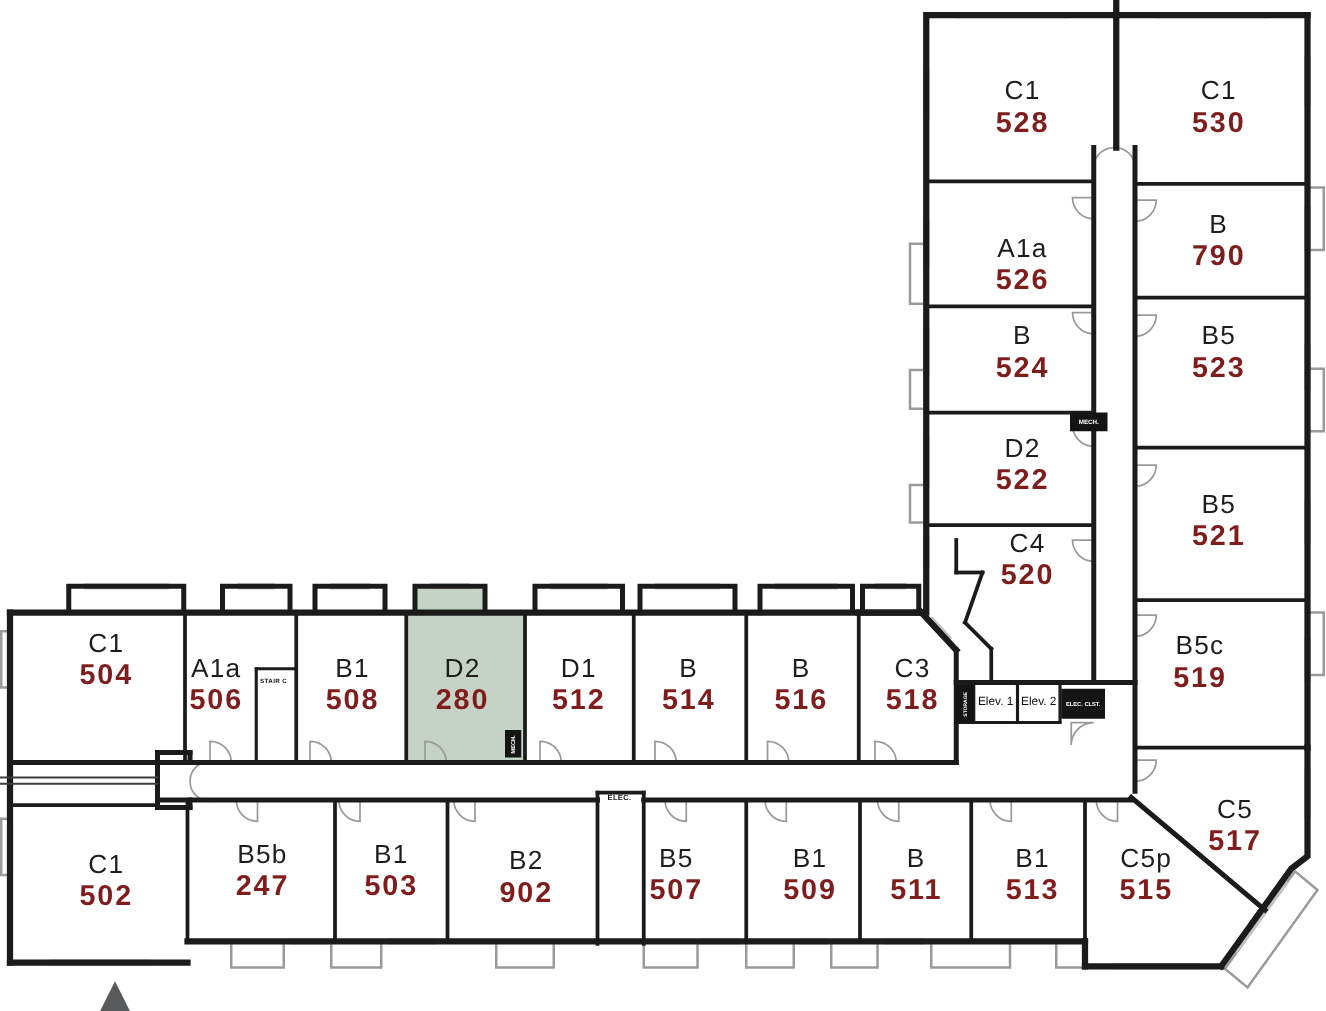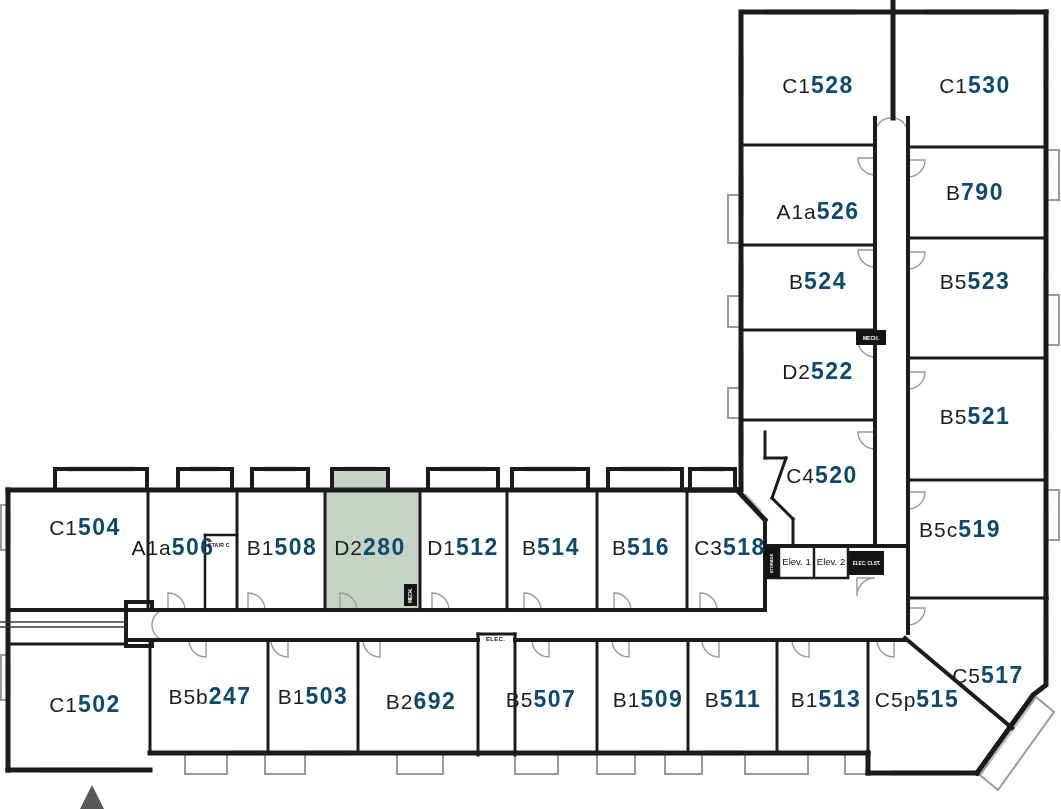--- a/index.html
+++ b/index.html
@@ -1,22 +1,22 @@
 <!DOCTYPE html>
 <html><head>
 <meta charset="utf-8">
 <style>
   html,body{margin:0;padding:0;background:#ffffff;}
   #stage{position:relative;width:1061px;height:809px;background:#fff;overflow:hidden;
          font-family:"Liberation Sans","DejaVu Sans",sans-serif;}
   #plan-svg{position:absolute;left:0;top:0;}
-  .room{position:absolute;transform:translate(-50%,-50%);display:flex;flex-direction:row;
+  .room{position:absolute;transform:translate(-50%,-50%);display:flex;flex-direction:column;
         align-items:center;text-align:center;line-height:1.12;white-space:nowrap;z-index:5;cursor:default;}
   .room .rt{font-size:21px;font-weight:400;color:#1d1d1d;letter-spacing:1px;}
-  .room .rn{font-size:23px;font-weight:700;color:#0c4a6e;letter-spacing:1.5px;}
+  .room .rn{font-size:23px;font-weight:700;color:#7f1d1d;letter-spacing:1.5px;}
   .tiny{position:absolute;z-index:6;color:#111;font-weight:700;white-space:nowrap;}
   .blackbox{position:absolute;z-index:6;background:#141414;color:#fff;display:flex;
             align-items:center;justify-content:center;font-weight:700;white-space:nowrap;}
   .vtext{transform:rotate(-90deg);}
   .elev{position:absolute;z-index:6;display:flex;align-items:center;justify-content:center;
         color:#111;font-size:9.5px;font-weight:400;}
 </style>
 </head>
 <body>
 
@@ -245,29 +245,29 @@
       <span class="rn">523</span>
     </div>
 <div class="room" style="left:818px;top:372px">
       <span class="rt">D2</span>
       <span class="rn">522</span>
     </div>
 <div class="room" style="left:975px;top:417px">
       <span class="rt">B5</span>
       <span class="rn">521</span>
     </div>
-<div class="room" style="left:822px;top:476px">
+<div class="room" style="left:822px;top:448px">
       <span class="rt">C4</span>
       <span class="rn">520</span>
     </div>
 <div class="room" style="left:960px;top:530px">
       <span class="rt">B5c</span>
       <span class="rn">519</span>
     </div>
-<div class="room" style="left:988px;top:676px">
+<div class="room" style="left:988px;top:661px">
       <span class="rt">C5</span>
       <span class="rn">517</span>
     </div>
 <div class="room" style="left:85px;top:528px">
       <span class="rt">C1</span>
       <span class="rn">504</span>
     </div>
 <div class="room" style="left:173px;top:548px">
       <span class="rt">A1a</span>
       <span class="rn">506</span>
@@ -303,21 +303,21 @@
 <div class="room" style="left:210px;top:697px">
       <span class="rt">B5b</span>
       <span class="rn">247</span>
     </div>
 <div class="room" style="left:313px;top:697px">
       <span class="rt">B1</span>
       <span class="rn">503</span>
     </div>
 <div class="room" style="left:421px;top:702px">
       <span class="rt">B2</span>
-      <span class="rn">692</span>
+      <span class="rn">902</span>
     </div>
 <div class="room" style="left:541px;top:700px">
       <span class="rt">B5</span>
       <span class="rn">507</span>
     </div>
 <div class="room" style="left:648px;top:700px">
       <span class="rt">B1</span>
       <span class="rn">509</span>
     </div>
 <div class="room" style="left:733px;top:700px">

